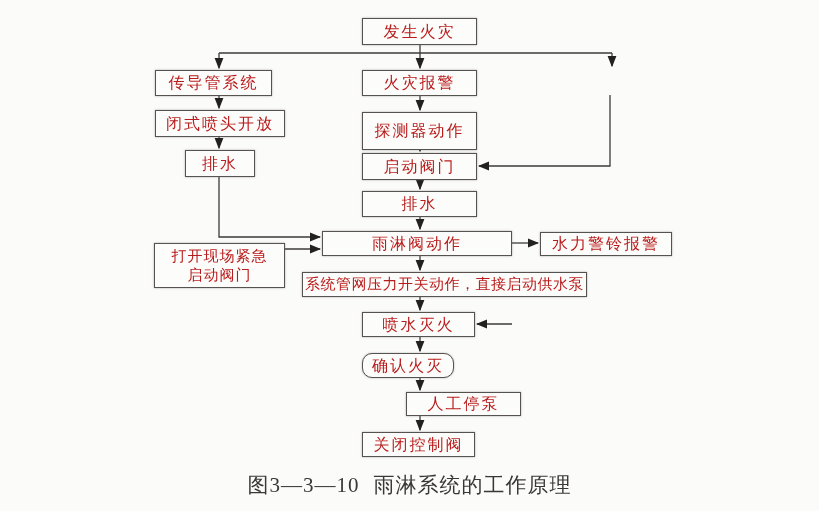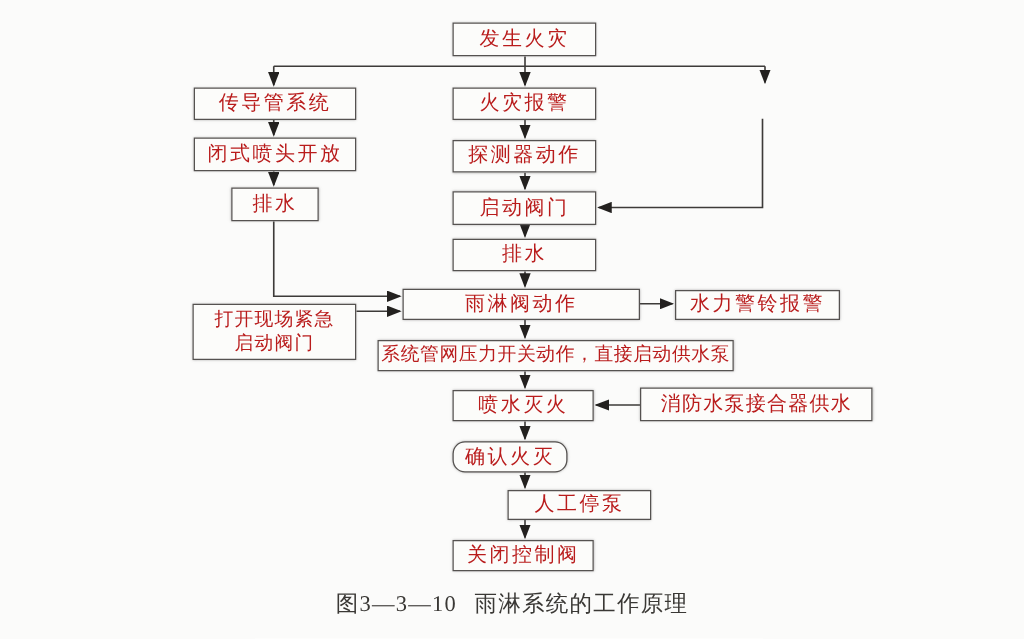--- a/index.html
+++ b/index.html
@@ -12,40 +12,40 @@
   .node{
     position:absolute;box-sizing:border-box;
     border:1.4px solid #555250;background:#fcfcfa;
     display:flex;align-items:center;justify-content:center;
     font-size:16px;color:#b91c1c;letter-spacing:2px;
     box-shadow:0 0 2px rgba(110,108,105,.55);
     text-align:center;line-height:1.25;
   }
   
   .n-fire{left:362px;top:18px;width:115px;height:27px;}
-  .n-conduction{left:155px;top:70px;width:130px;height:26px;}
+  .n-conduction{left:155px;top:70px;width:117px;height:26px;}
   .n-alarm{left:362px;top:70px;width:115px;height:26px;}
   .n-manual{left:570px;top:68px;width:86px;height:27px;}
   .n-sprinkler{left:155px;top:110px;width:130px;height:27px;}
-  .n-detector{left:362px;top:112px;width:115px;height:26px;}
+  .n-detector{left:362px;top:112px;width:115px;height:38px;}
   .n-drainL{left:185px;top:150px;width:70px;height:27px;}
   .n-solenoid{left:362px;top:153px;width:115px;height:27px;}
   .n-drainM{left:362px;top:191px;width:115px;height:26px;}
   .n-deluge{left:322px;top:231px;width:190px;height:25px;text-align:right;}
   .n-bell{left:540px;top:232px;width:132px;height:24px;}
   .n-emerg{left:154px;top:243px;width:131px;height:45px;font-size:15px;letter-spacing:1px;}
   .n-pswitch{left:302px;top:272px;width:285px;height:25px;font-size:15px;letter-spacing:0.5px;}
   .n-spray{left:362px;top:312px;width:113px;height:25px;}
   .n-coupler{left:512px;top:310px;width:186px;height:27px;letter-spacing:1px;}
   .n-confirm{left:362px;top:353px;width:92px;height:25px;border-radius:10px;}
   .n-stop{left:362px;top:392px;width:115px;height:24px;margin-left:44px;}
   .n-close{left:362px;top:432px;width:113px;height:25px;}
   .caption{
     position:absolute;left:0;top:471px;width:100%;
-    text-align:center;font-size:18px;color:#3a3835;letter-spacing:1px;
+    text-align:center;font-size:21px;color:#3a3835;letter-spacing:1px;
   }
   .caption .cap-num{margin-right:14px;}
 </style>
 </head>
 <body>
 
 <div id="stage">
 
   <svg class="connectors" viewBox="0 0 819 511" xmlns="http://www.w3.org/2000/svg">
     <defs>
@@ -104,21 +104,20 @@
   <div class="node n-emerg">
     <div>
       <div>打开现场紧急</div>
       <div>启动阀门</div>
     </div>
   </div>
 
   <div class="node n-pswitch">系统管网压力开关动作，直接启动供水泵</div>
 
   <div class="node n-spray">喷水灭火</div>
-  <div class="node n-coupler">消防水泵接合器供水</div>
 
   <div class="node n-confirm">确认火灭</div>
   <div class="node n-stop">人工停泵</div>
   <div class="node n-close">关闭控制阀</div>
 
   <div class="caption">
     <span class="cap-num">图3—3—10</span><span>雨淋系统的工作原理</span>
   </div>
 
 </div>

